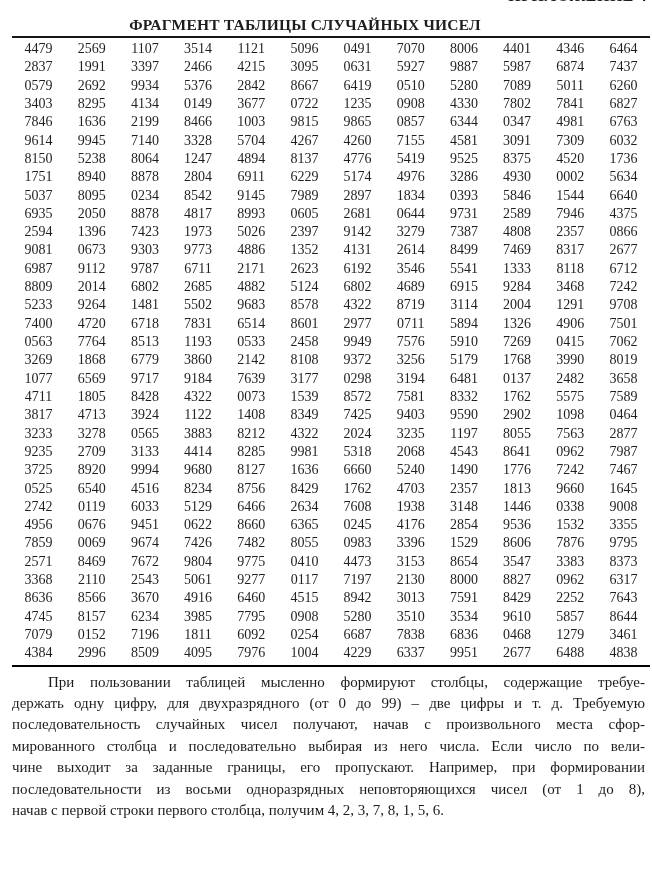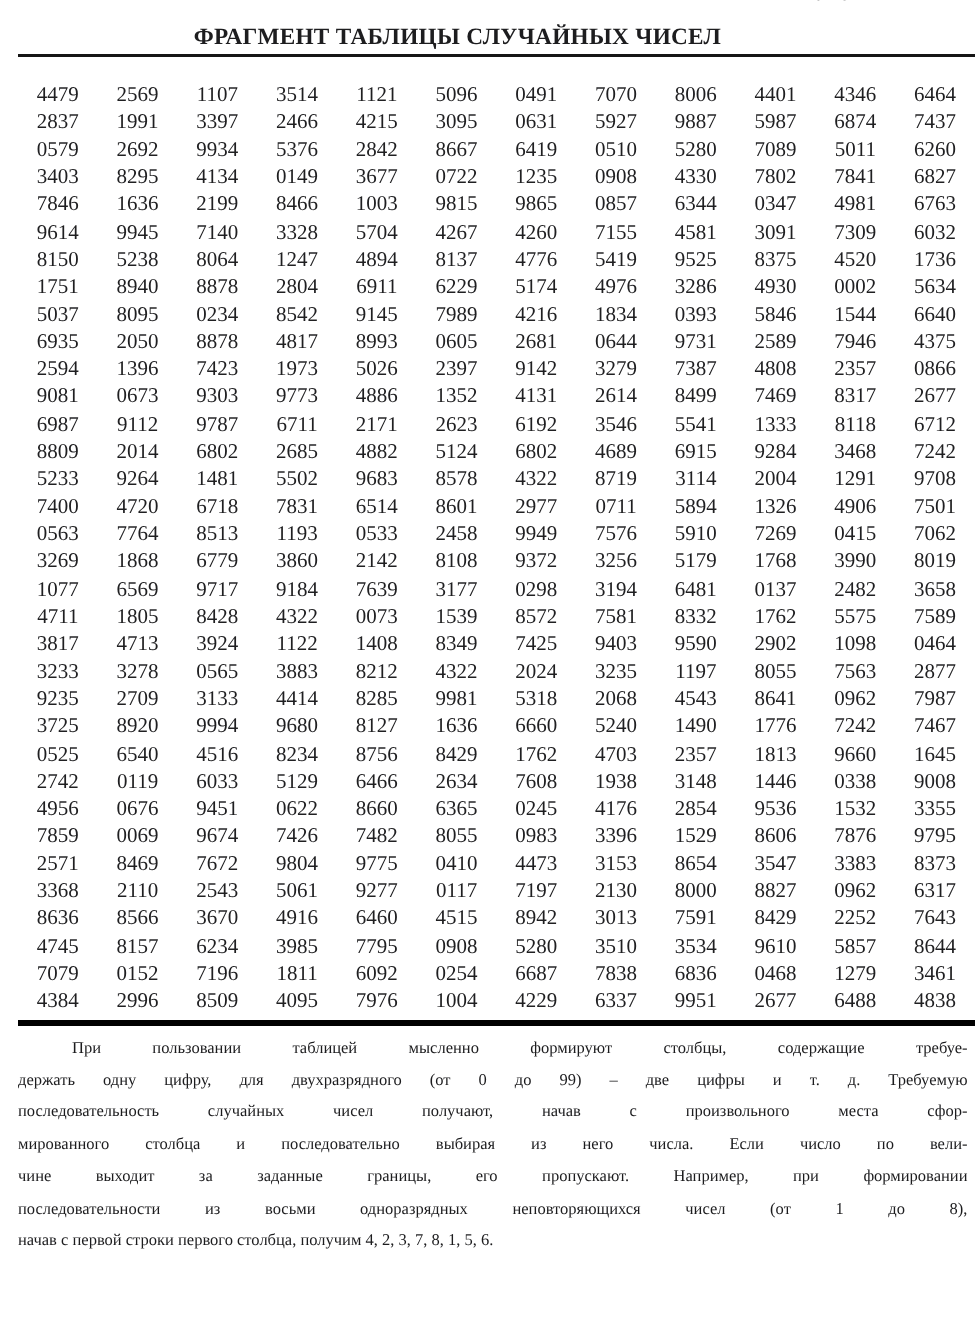--- a/index.html
+++ b/index.html
@@ -14,33 +14,33 @@
     white-space:nowrap;
   }
   .doc-title {
     margin:0; padding-top:16px; position:relative; left:-21px;
     text-align:center; font-weight:bold; font-size:15.5px;
     letter-spacing:0.2px; white-space:nowrap;
   }
   .rnd-table {
     margin:2px 2px 0 12px;
     border-top:2px solid #151515;
-    border-bottom:4px solid #000000;
-    padding:17px 0 2px 0;
+    border-bottom:2px solid #000000;
+    padding:2px 0 2px 0;
   }
   .trow {
     display:grid; grid-template-columns:repeat(12, 1fr);
     height:18.32px; line-height:18.32px;
   }
   .cell {
     text-align:center; font-size:14px; color:#1f1f21;
     font-variant-numeric: lining-nums;
   }
   .para {
-    margin:5px 7px 0 12px; font-size:11px; color:#1c1c1e;
+    margin:5px 7px 0 12px; font-size:15px; color:#1c1c1e;
   }
   .pline {
     line-height:21.4px;
     text-align:justify; text-align-last:justify;
     white-space:nowrap; overflow:hidden;
   }
   .pline:first-child { text-indent:36px; }
   .pline:last-child { text-align-last:left; }
 </style>
 </head>
@@ -165,21 +165,21 @@
         <span class="cell">0002</span>
         <span class="cell">5634</span>
       </div>
       <div class="trow">
         <span class="cell">5037</span>
         <span class="cell">8095</span>
         <span class="cell">0234</span>
         <span class="cell">8542</span>
         <span class="cell">9145</span>
         <span class="cell">7989</span>
-        <span class="cell">4216</span>
+        <span class="cell">2897</span>
         <span class="cell">1834</span>
         <span class="cell">0393</span>
         <span class="cell">5846</span>
         <span class="cell">1544</span>
         <span class="cell">6640</span>
       </div>
       <div class="trow">
         <span class="cell">6935</span>
         <span class="cell">2050</span>
         <span class="cell">8878</span>

